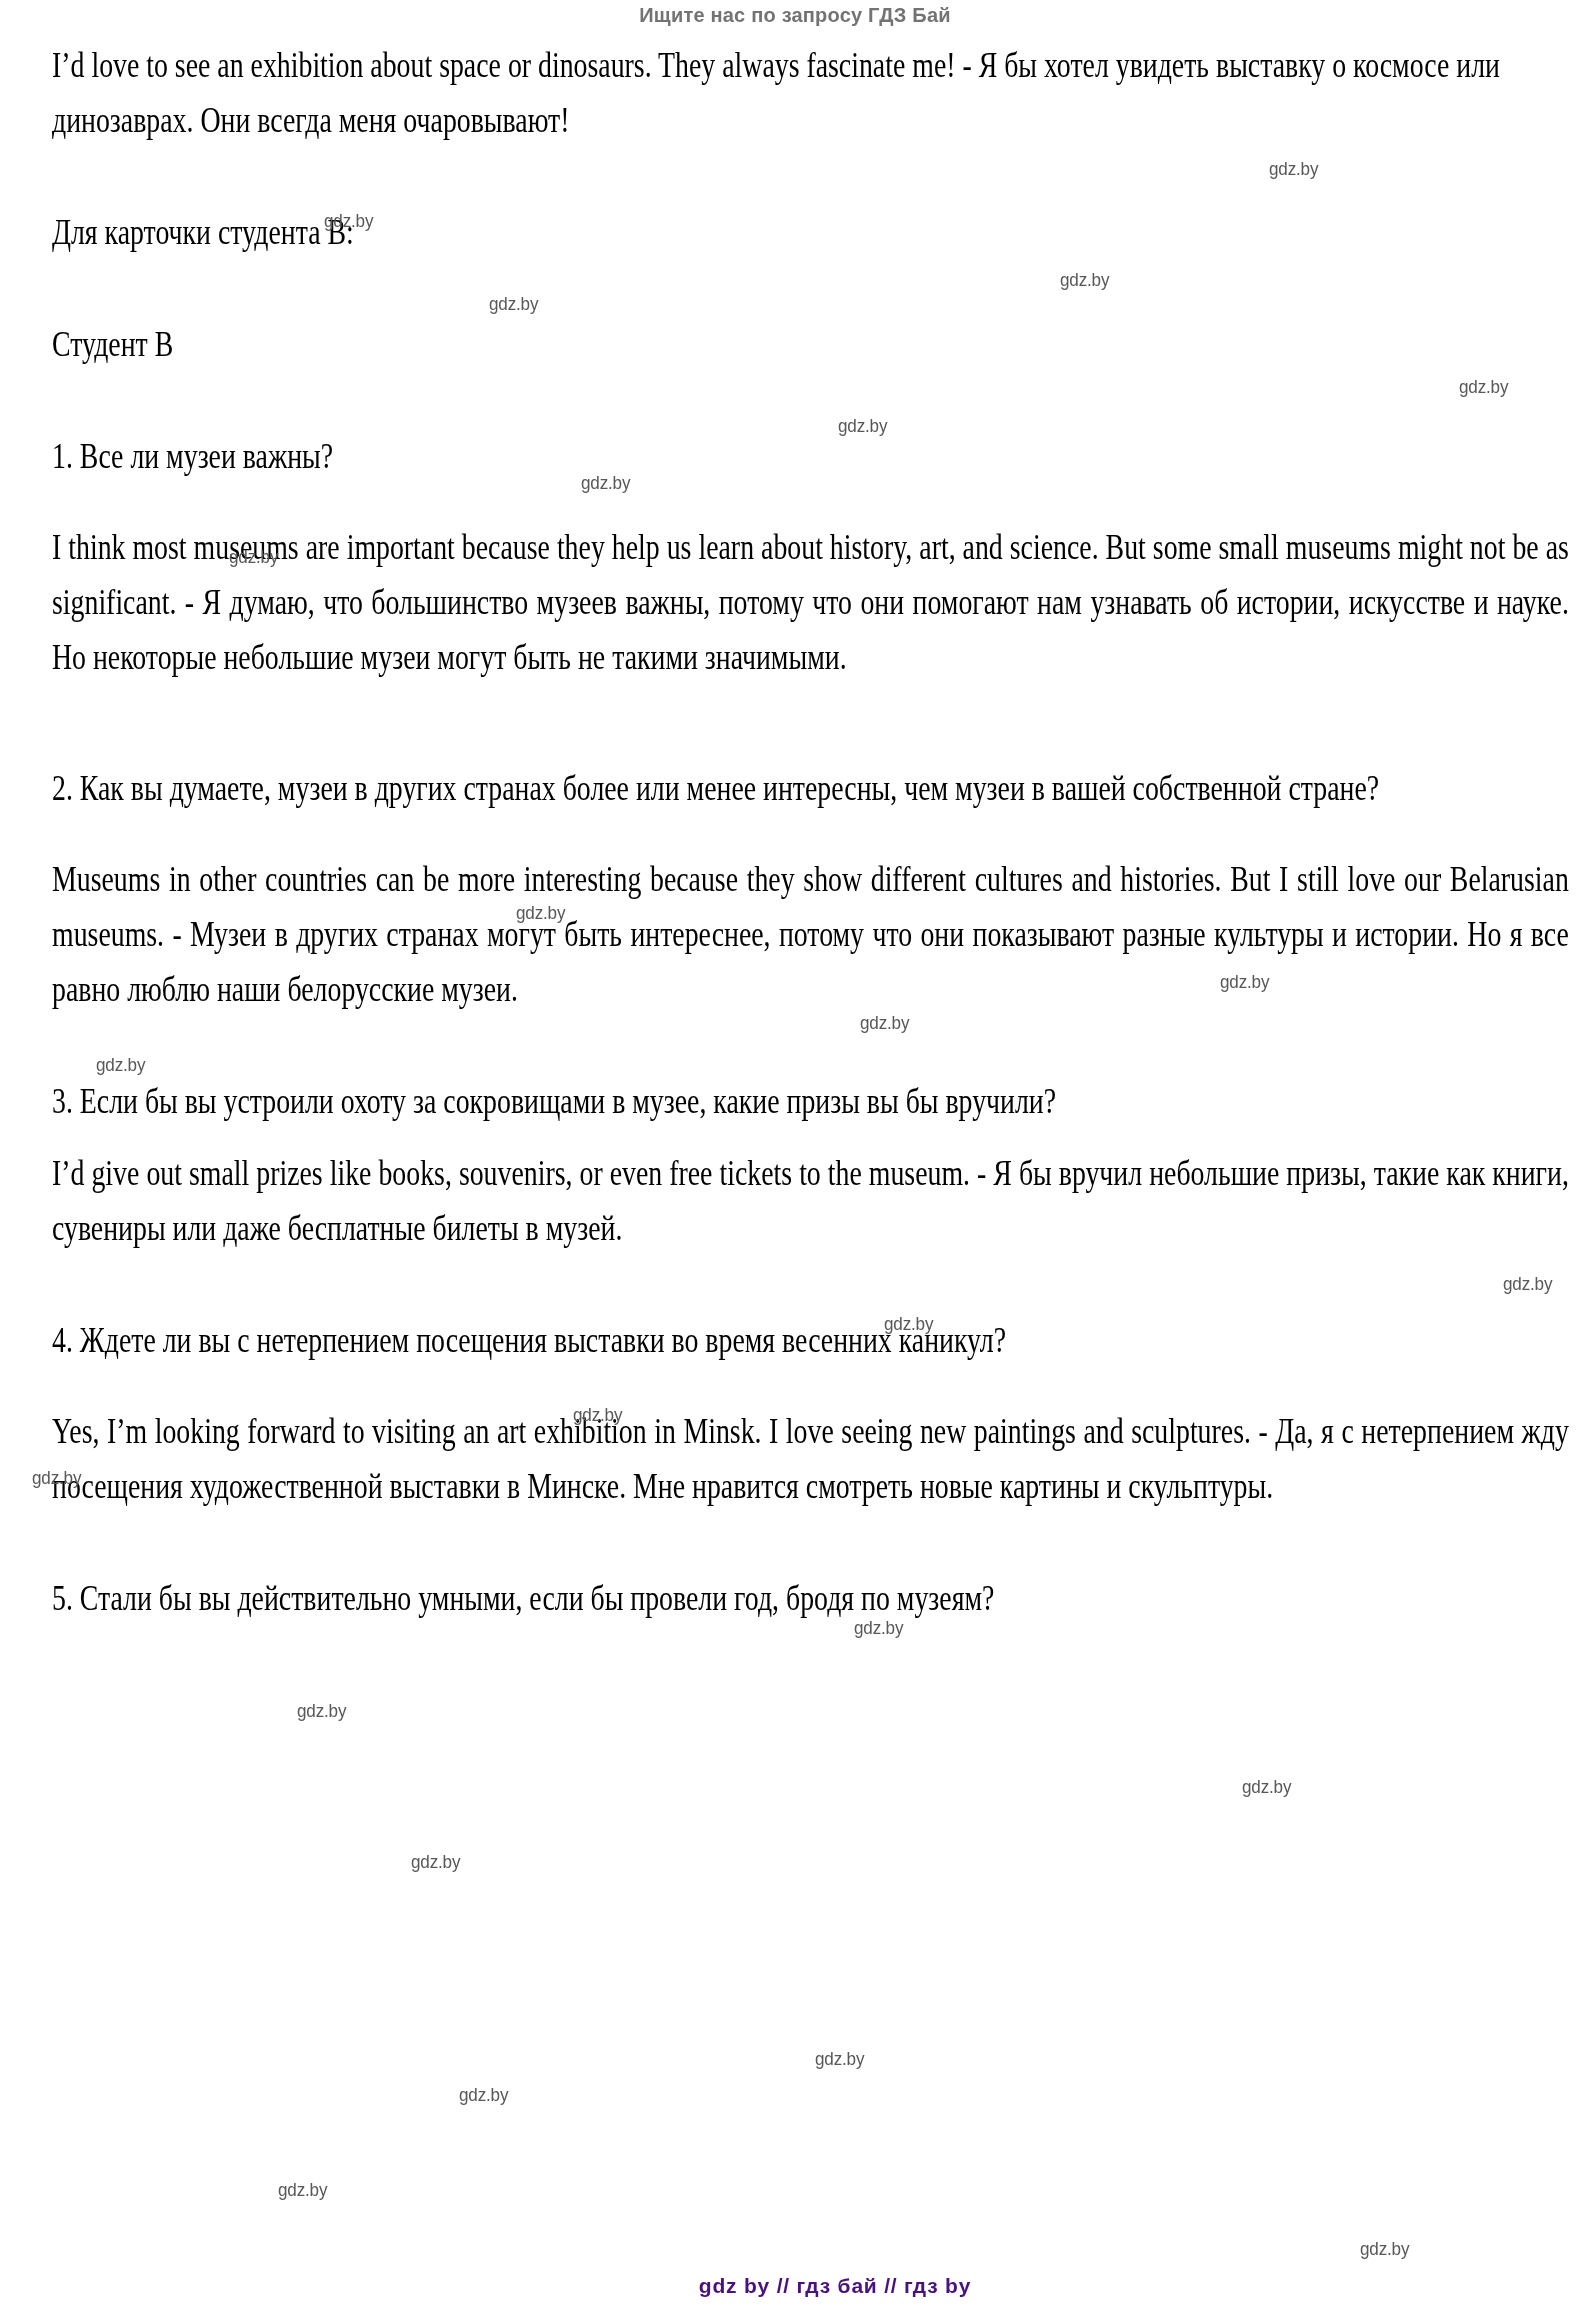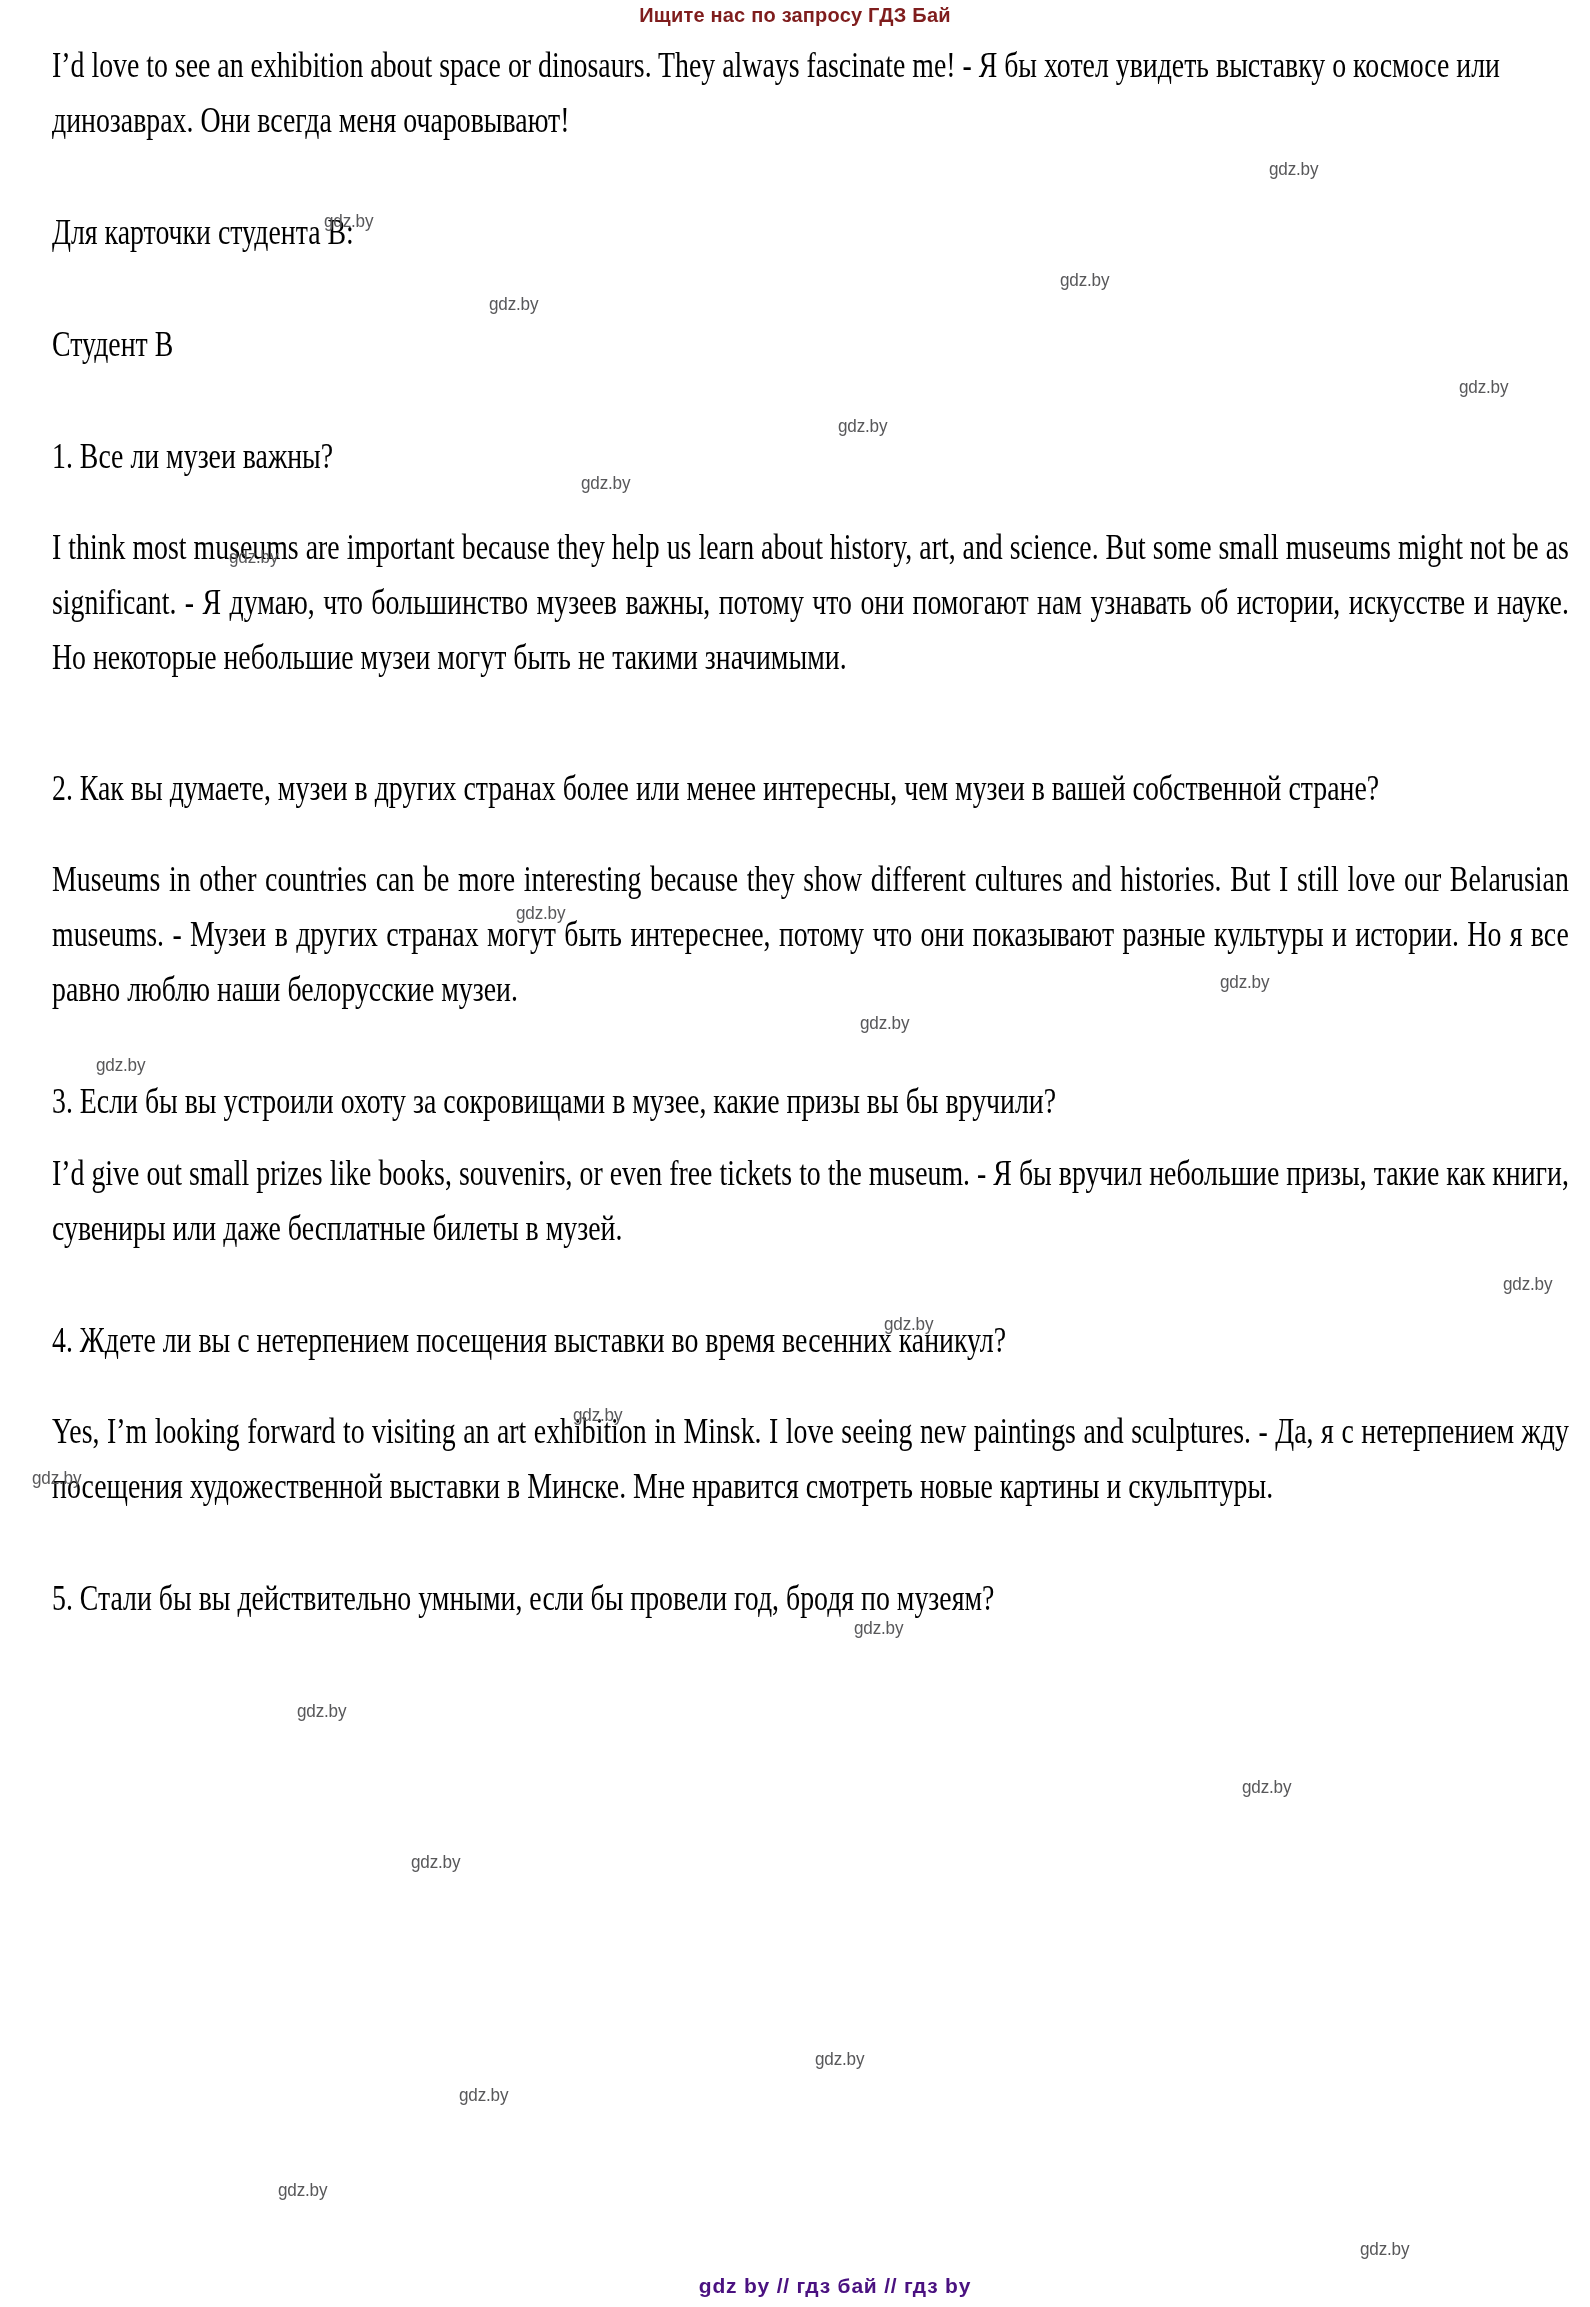--- a/index.html
+++ b/index.html
@@ -85,21 +85,21 @@
     font-size: 21px;
     color: #4a1180;
     letter-spacing: 0.8px;
     white-space: nowrap;
     padding-left: 40px;
   }
 </style>
 </head>
 <body>
 
-<div id="site-header" style="color: #7f1d1d;">Ищите нас по запросу ГДЗ Бай</div>
+<div id="site-header" style="color: #737373;">Ищите нас по запросу ГДЗ Бай</div>
 
 <div id="page">
 
   <div class="para plain">I’d love to see an exhibition about space or dinosaurs. They always fascinate me! - Я бы хотел увидеть выставку о космосе или динозаврах. Они всегда меня очаровывают!</div>
 
   <div class="gap-lg"></div>
 
   <div class="para plain">Для карточки студента  В:</div>
 
   <div class="gap-lg"></div>

